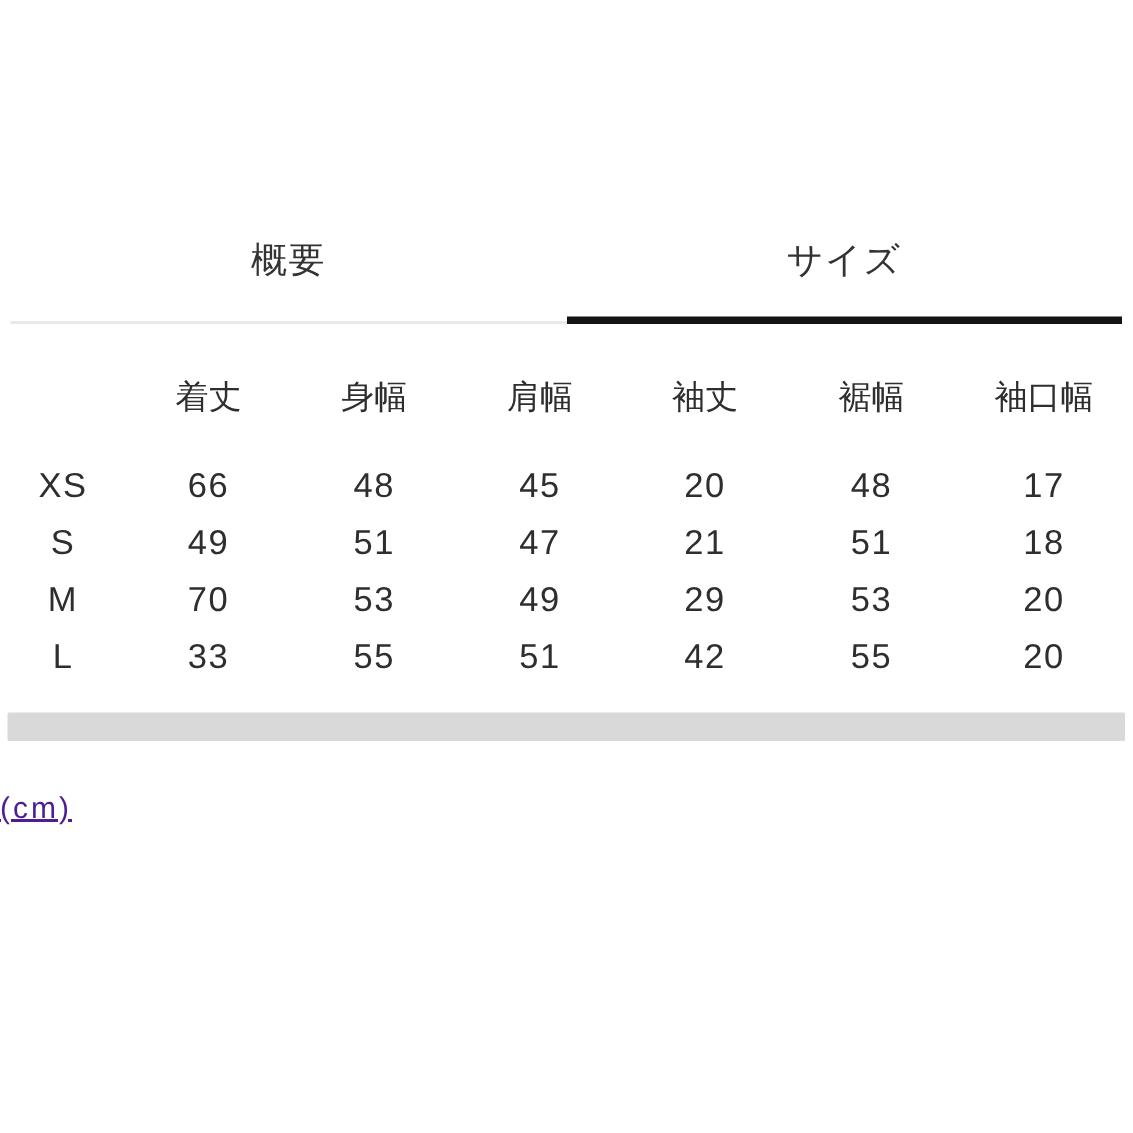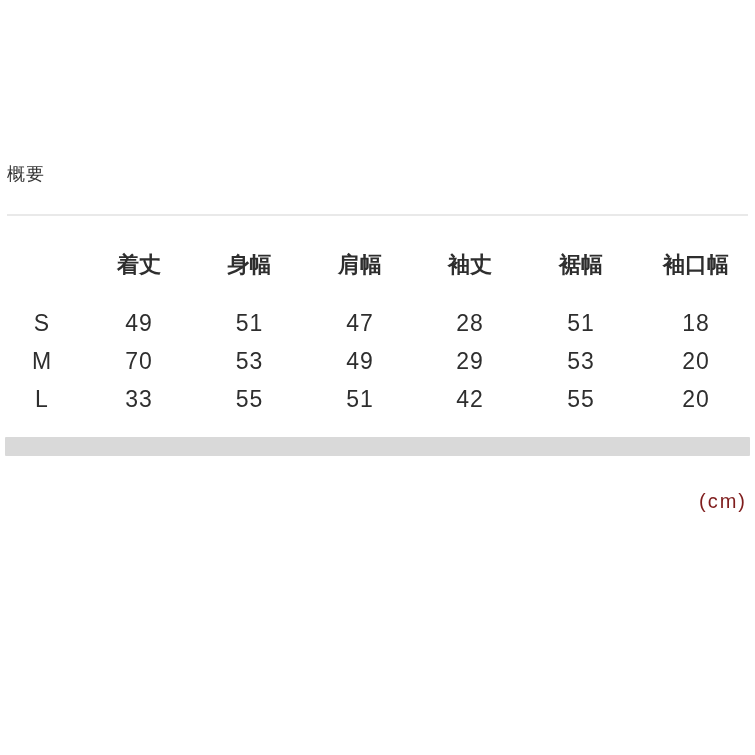--- a/index.html
+++ b/index.html
@@ -9,75 +9,76 @@
     font-family: "Liberation Sans", "DejaVu Sans", sans-serif;
     color: #2e2e2e;
     overflow: hidden;
   }
   .tab-bar {
     display: flex;
     margin: 150px 7px 0 7px;
   }
   .tab {
     flex: 1;
-    text-align: left;
-    font-size: 18px;
+    text-align: center;
+    font-size: 24px;
     line-height: 22px;
     letter-spacing: 1px;
     color: #333333;
     padding: 13px 0 29px 0;
     border-bottom: 2px solid #e9e9e9;
     cursor: pointer;
   }
   .tab.active {
     padding-bottom: 26px;
     border-bottom: 5px solid #141414;
   }
   table.size-table {
     width: 755px;
     border-collapse: collapse;
     table-layout: fixed;
     margin-top: 38px;
   }
   table.size-table th {
     font-size: 22px;
     line-height: 22px;
-    font-weight: bold;
+    font-weight: normal;
     text-align: center;
     padding: 0 0 28px 0;
     color: #2e2e2e;
   }
   table.size-table td {
     font-size: 23px;
     text-align: center;
     height: 38px;
     letter-spacing: 1px;
     color: #2e2e2e;
     padding: 0;
   }
   .h-scrollbar {
     height: 19px;
     margin: 19px 5px 0 5px;
     background: #d9d9d9;
     border-radius: 1px;
   }
   .unit-note {
     margin: 34px 8px 0 0;
-    text-align: right;
     font-size: 20px;
     line-height: 22px;
     letter-spacing: 2px;
-    color: #7f1d1d;
+    color: #4c1d95;
+    text-decoration: underline;
   }
 </style>
 </head>
 <body>
 
 <div class="tab-bar">
   <div class="tab">概要</div>
+  <div class="tab active">サイズ</div>
 </div>
 
 <table class="size-table">
   <colgroup>
     <col style="width:84px">
       <col style="width:110px">
       <col style="width:111px">
     <col style="width:110px">
       <col style="width:110px">
       <col style="width:112px">
@@ -89,25 +90,34 @@
       <th>着丈</th>
       <th>身幅</th>
       <th>肩幅</th>
       <th>袖丈</th>
       <th>裾幅</th>
       <th>袖口幅</th>
     </tr>
   </thead>
   <tbody>
     <tr>
+      <td>XS</td>
+      <td>66</td>
+      <td>48</td>
+      <td>45</td>
+      <td>20</td>
+      <td>48</td>
+      <td>17</td>
+    </tr>
+    <tr>
       <td>S</td>
       <td>49</td>
       <td>51</td>
       <td>47</td>
-      <td>28</td>
+      <td>21</td>
       <td>51</td>
       <td>18</td>
     </tr>
     <tr>
       <td>M</td>
       <td>70</td>
       <td>53</td>
       <td>49</td>
       <td>29</td>
       <td>53</td>

